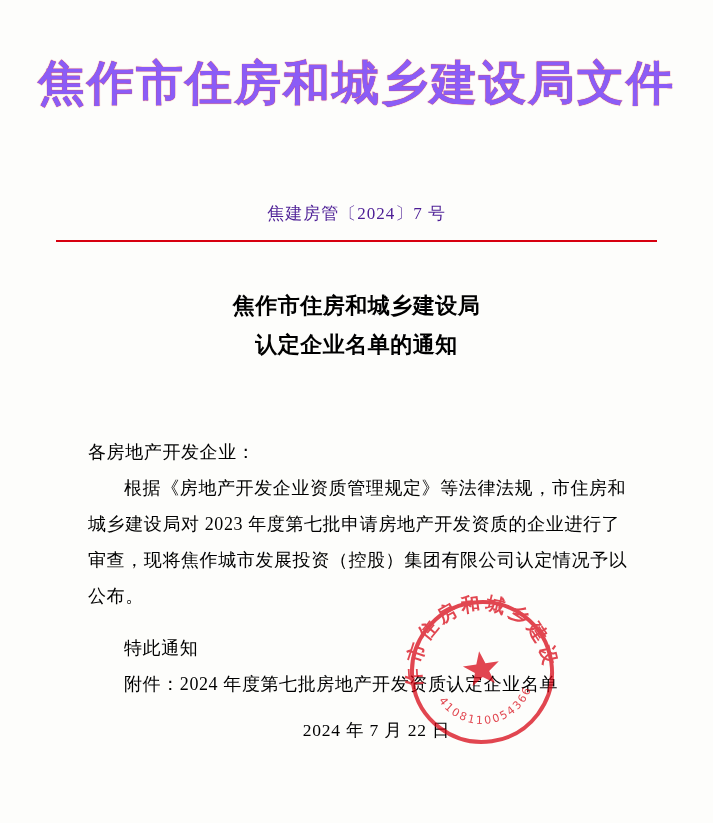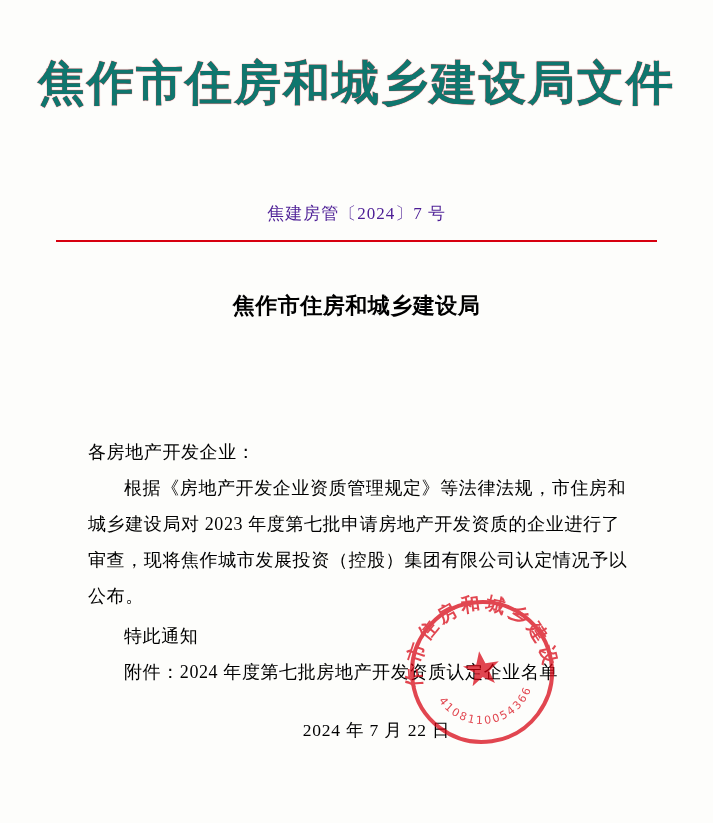--- a/index.html
+++ b/index.html
@@ -29,21 +29,21 @@
     top: 54px;
     left: 0;
     width: 713px;
     text-align: center;
   }
   .masthead-title {
     font-family: "DejaVu Serif", "Liberation Serif", serif;
     font-weight: bold;
     font-size: 47px;
     letter-spacing: 2px;
-    color: #0f766e;
+    color: #8b5cf6;
     line-height: 1.25;
     white-space: nowrap;
     text-shadow: 0 0 1px #d7000f;
   }
 
   
   .doc-number {
     position: absolute;
     top: 202px;
     left: 0;
@@ -85,21 +85,21 @@
     top: 434px;
     left: 88px;
     width: 540px;
     font-size: 18px;
     line-height: 36px;
     letter-spacing: 0.6px;
     color: #000;
   }
   .salutation { text-indent: 0; }
   .para { text-indent: 2em; }
-  .notice { text-indent: 2em; margin-top: 4px; }
+  .notice { text-indent: 2em; margin-top: 16px; }
   .attachment { text-indent: 2em; }
 
   
   .date-line {
     position: absolute;
     top: 676px;
     left: 0;
     width: 713px;
     text-align: center;
     padding-right: 0;
@@ -128,20 +128,21 @@
   <div class="masthead">
     <div class="masthead-title">焦作市住房和城乡建设局文件</div>
   </div>
 
   <div class="doc-number">焦建房管〔2024〕7 号</div>
 
   <div class="red-rule"></div>
 
   <div class="title-block">
     <div>焦作市住房和城乡建设局</div>
+    <div>认定企业名单的通知</div>
   </div>
 
   <div class="body-block">
     <div class="salutation">各房地产开发企业：</div>
     <div class="para">根据《房地产开发企业资质管理规定》等法律法规，市住房和城乡建设局对 2023 年度第七批申请房地产开发资质的企业进行了审查，现将焦作城市发展投资（控股）集团有限公司认定情况予以公布。</div>
     <div class="notice">特此通知</div>
     <div class="attachment">附件：2024 年度第七批房地产开发资质认定企业名单</div>
   </div>
 
   <div class="date-line">

